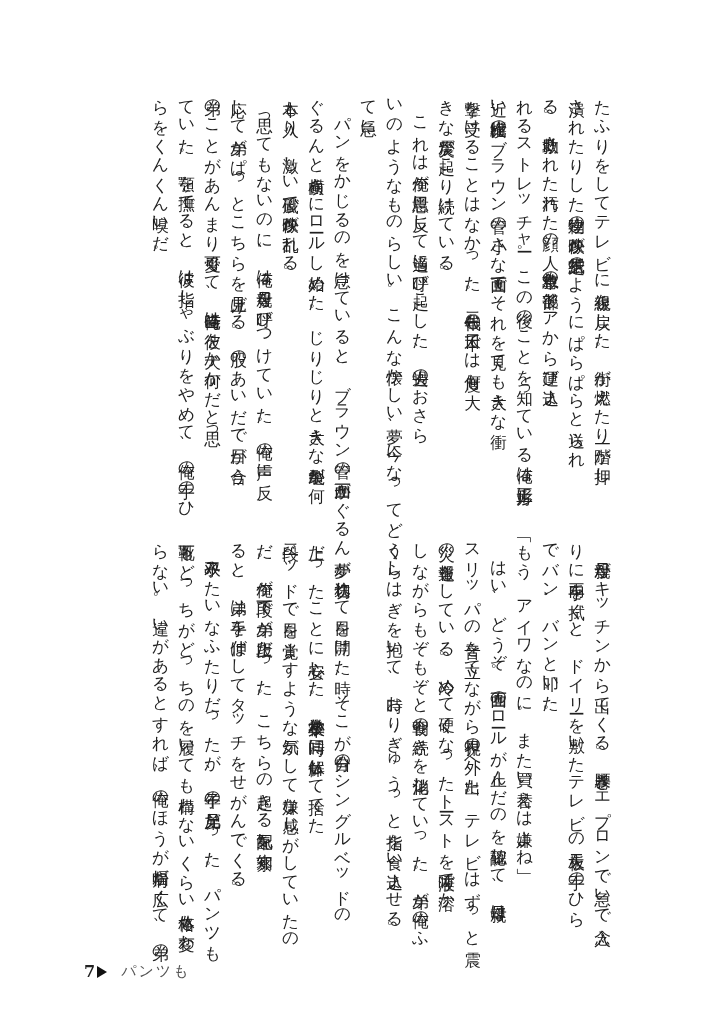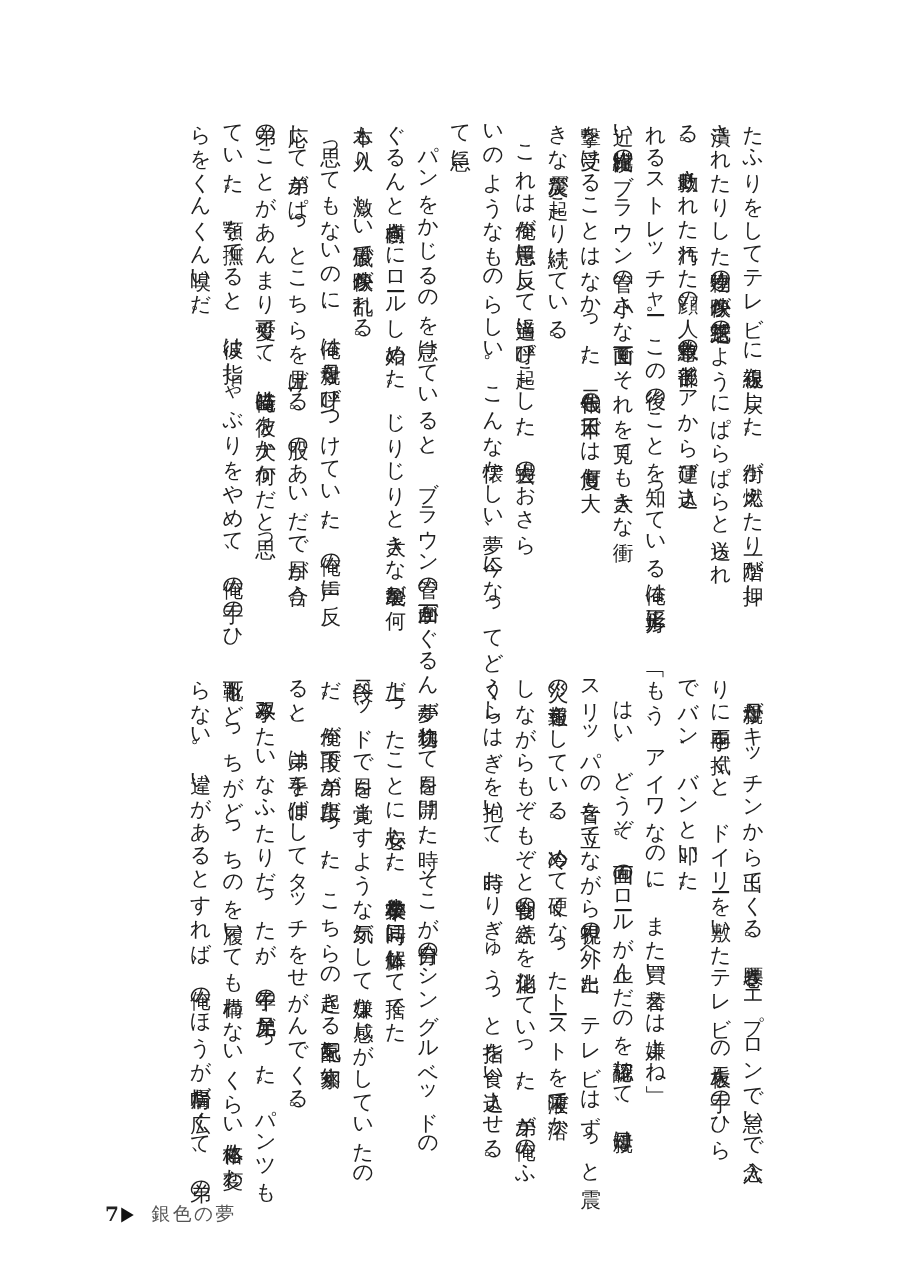--- a/index.html
+++ b/index.html
@@ -75,16 +75,16 @@
     <span class="col">だ。俺が下段で弟が上段だった。こちらの起きる気配を察知す</span>
     <span class="col">ると、弟は手を伸ばしてタッチをせがんでくる。</span>
     <span class="col">　双子みたいなふたりだったが、年子の兄弟だった。パンツも</span>
     <span class="col">靴下もどっちがどっちのを履いても構わないくらい体格も変わ</span>
     <span class="col">らない。違いがあるとすれば、俺のほうが肩幅が広くて、弟の</span>
   </div>
 
   <div class="footer">
     <span class="page-num">7</span>
     <span class="arrow-icon"></span>
-    <span class="book-title">銀色の夢</span>
+    <span class="book-title">パンツも</span>
   </div>
 
 </div>
 
 </body></html>

